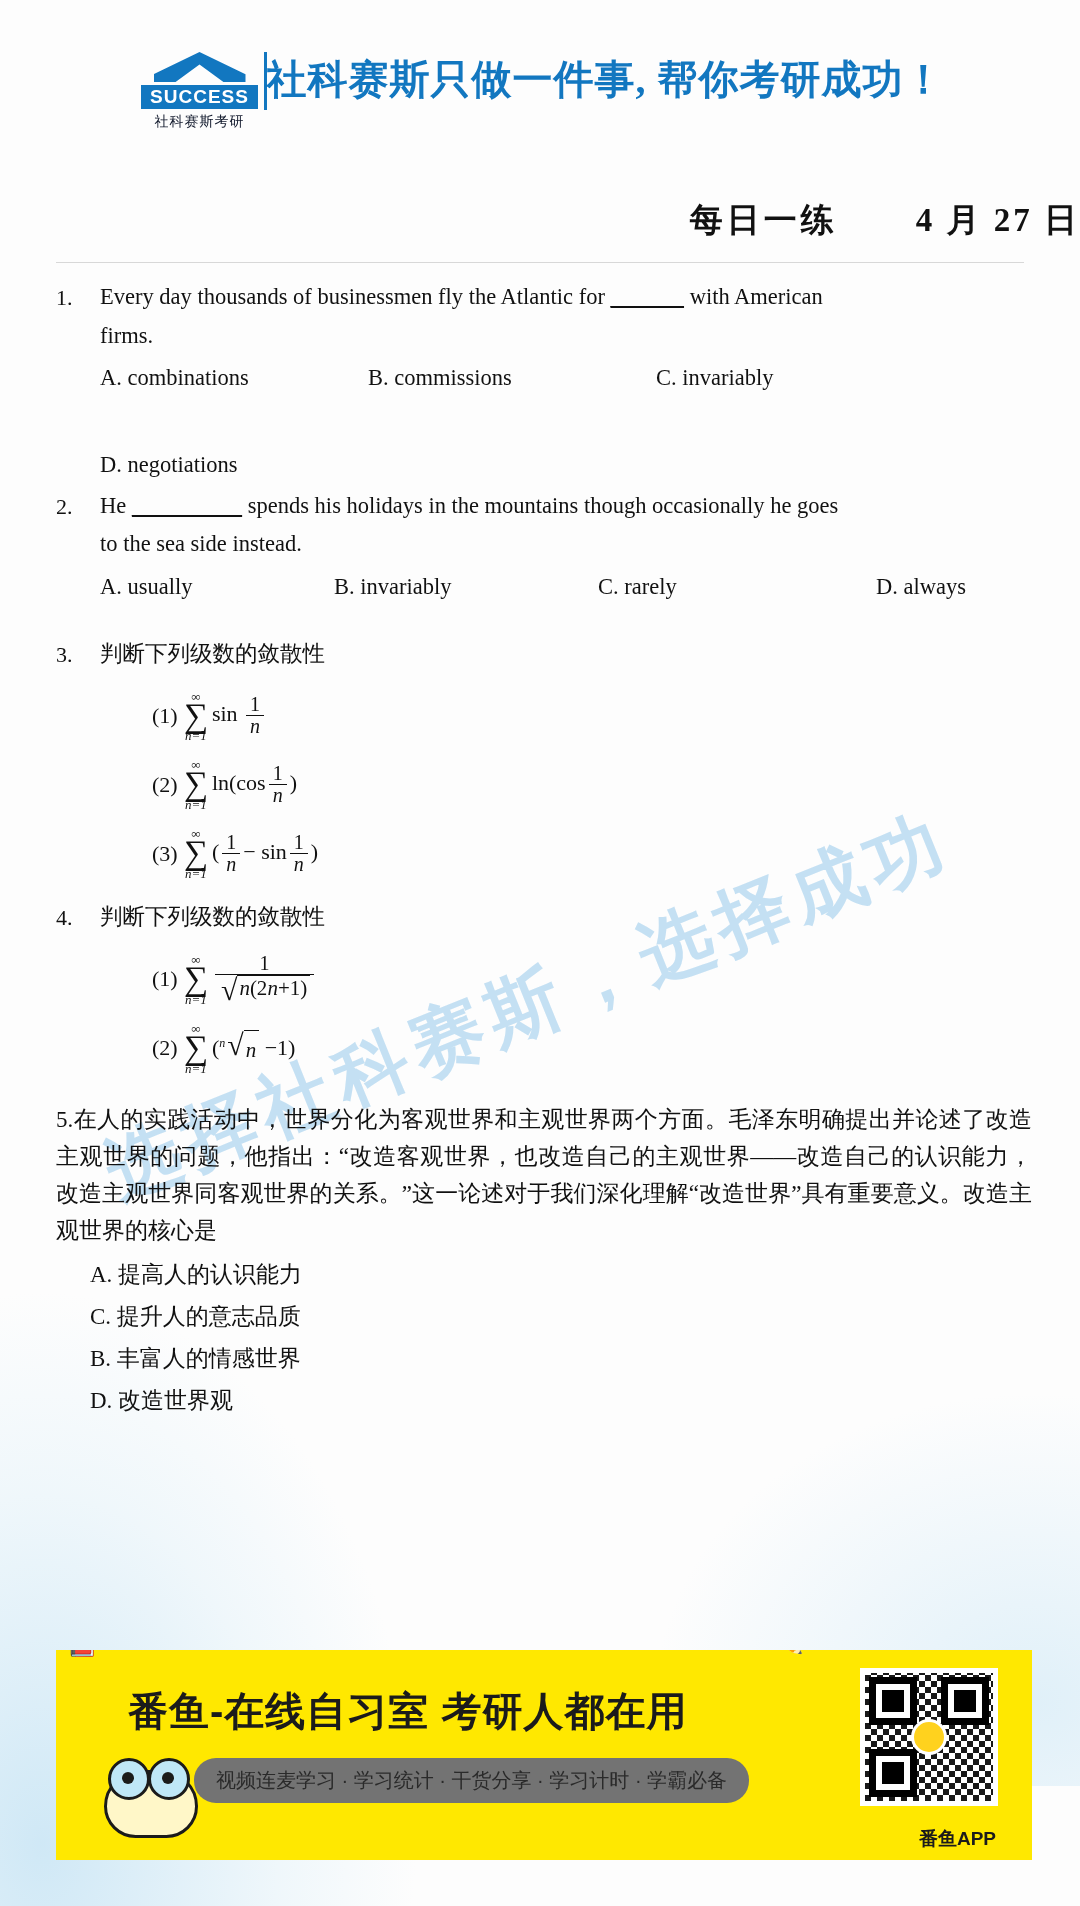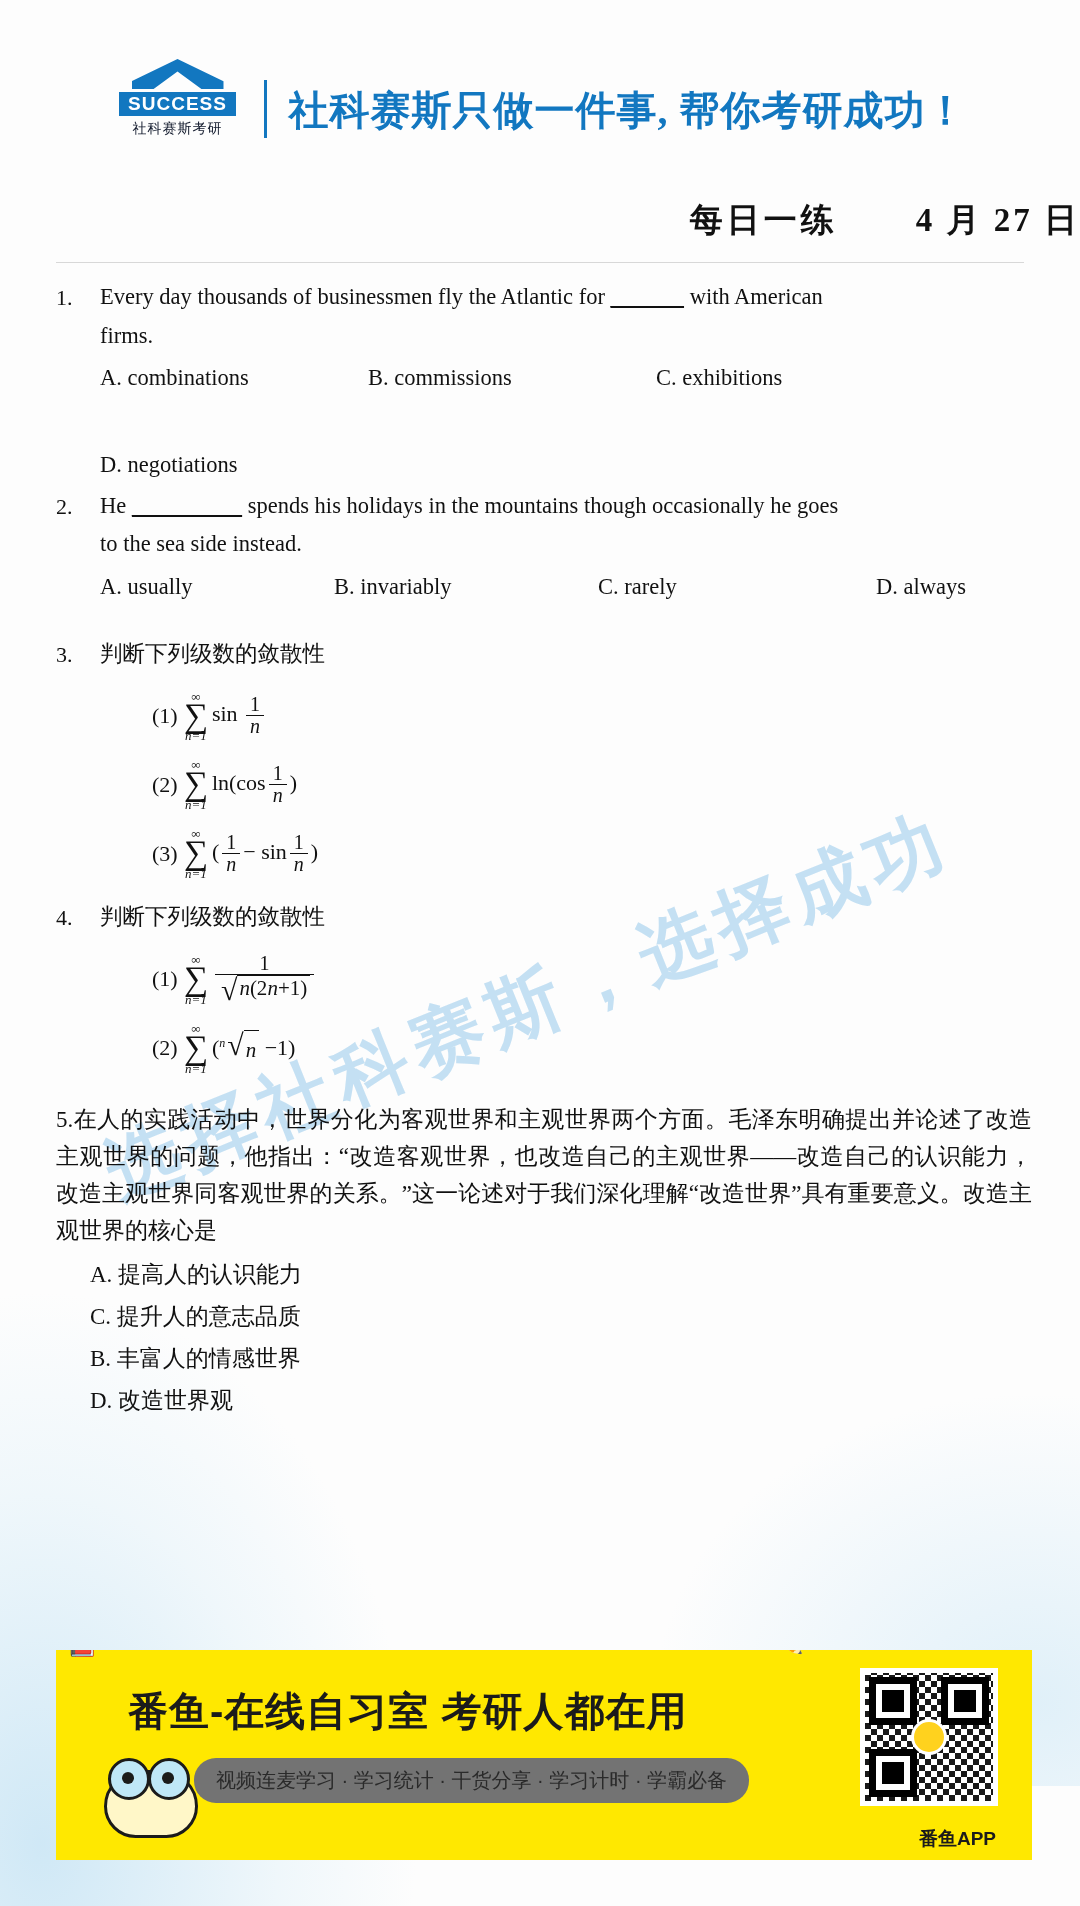--- a/index.html
+++ b/index.html
@@ -22,21 +22,21 @@
   }
   .wash2{
     position:absolute;right:0;bottom:120px;width:460px;height:420px;
     background:radial-gradient(ellipse at 90% 80%, rgba(180,220,242,.4), rgba(255,255,255,0) 65%);
     pointer-events:none;
   }
 
   
   .header{
     position:absolute;left:0;right:0;top:52px;height:86px;
-    display:flex;align-items:flex-end;justify-content:center;gap:22px;
+    display:flex;align-items:flex-start;justify-content:center;
   }
   .logo{
     display:flex;flex-direction:column;align-items:center;justify-content:center;
     width:128px;
   }
   .logo-roof{
     width:92px;height:30px;
     background:#1277c0;
     clip-path:polygon(50% 0%, 100% 74%, 100% 100%, 76% 100%, 50% 42%, 24% 100%, 0 100%, 0 74%);
   }
@@ -249,21 +249,21 @@
     <div class="q">
       <div class="q-num">1.</div>
       <div class="q-body">
         <span>Every day thousands of businessmen fly the Atlantic for</span>
         <span class="blank">______</span>
         <span>with American</span>
         <div>firms.</div>
         <div class="opts">
           <span class="opt" style="width:220px">A. combinations</span>
           <span class="opt" style="width:240px">B. commissions</span>
-          <span class="opt" style="width:200px">C. exhibitions</span>
+          <span class="opt" style="width:200px">C. invariably</span>
           <span class="opt">D. negotiations</span>
         </div>
       </div>
     </div>
 
     <div class="q">
       <div class="q-num">2.</div>
       <div class="q-body">
         <span>He</span>
         <span class="blank">_________</span>

